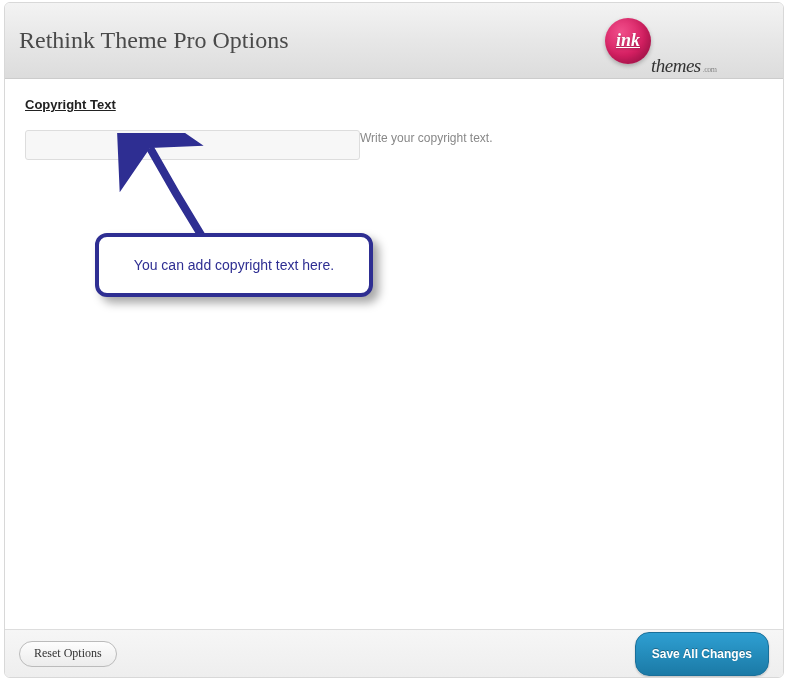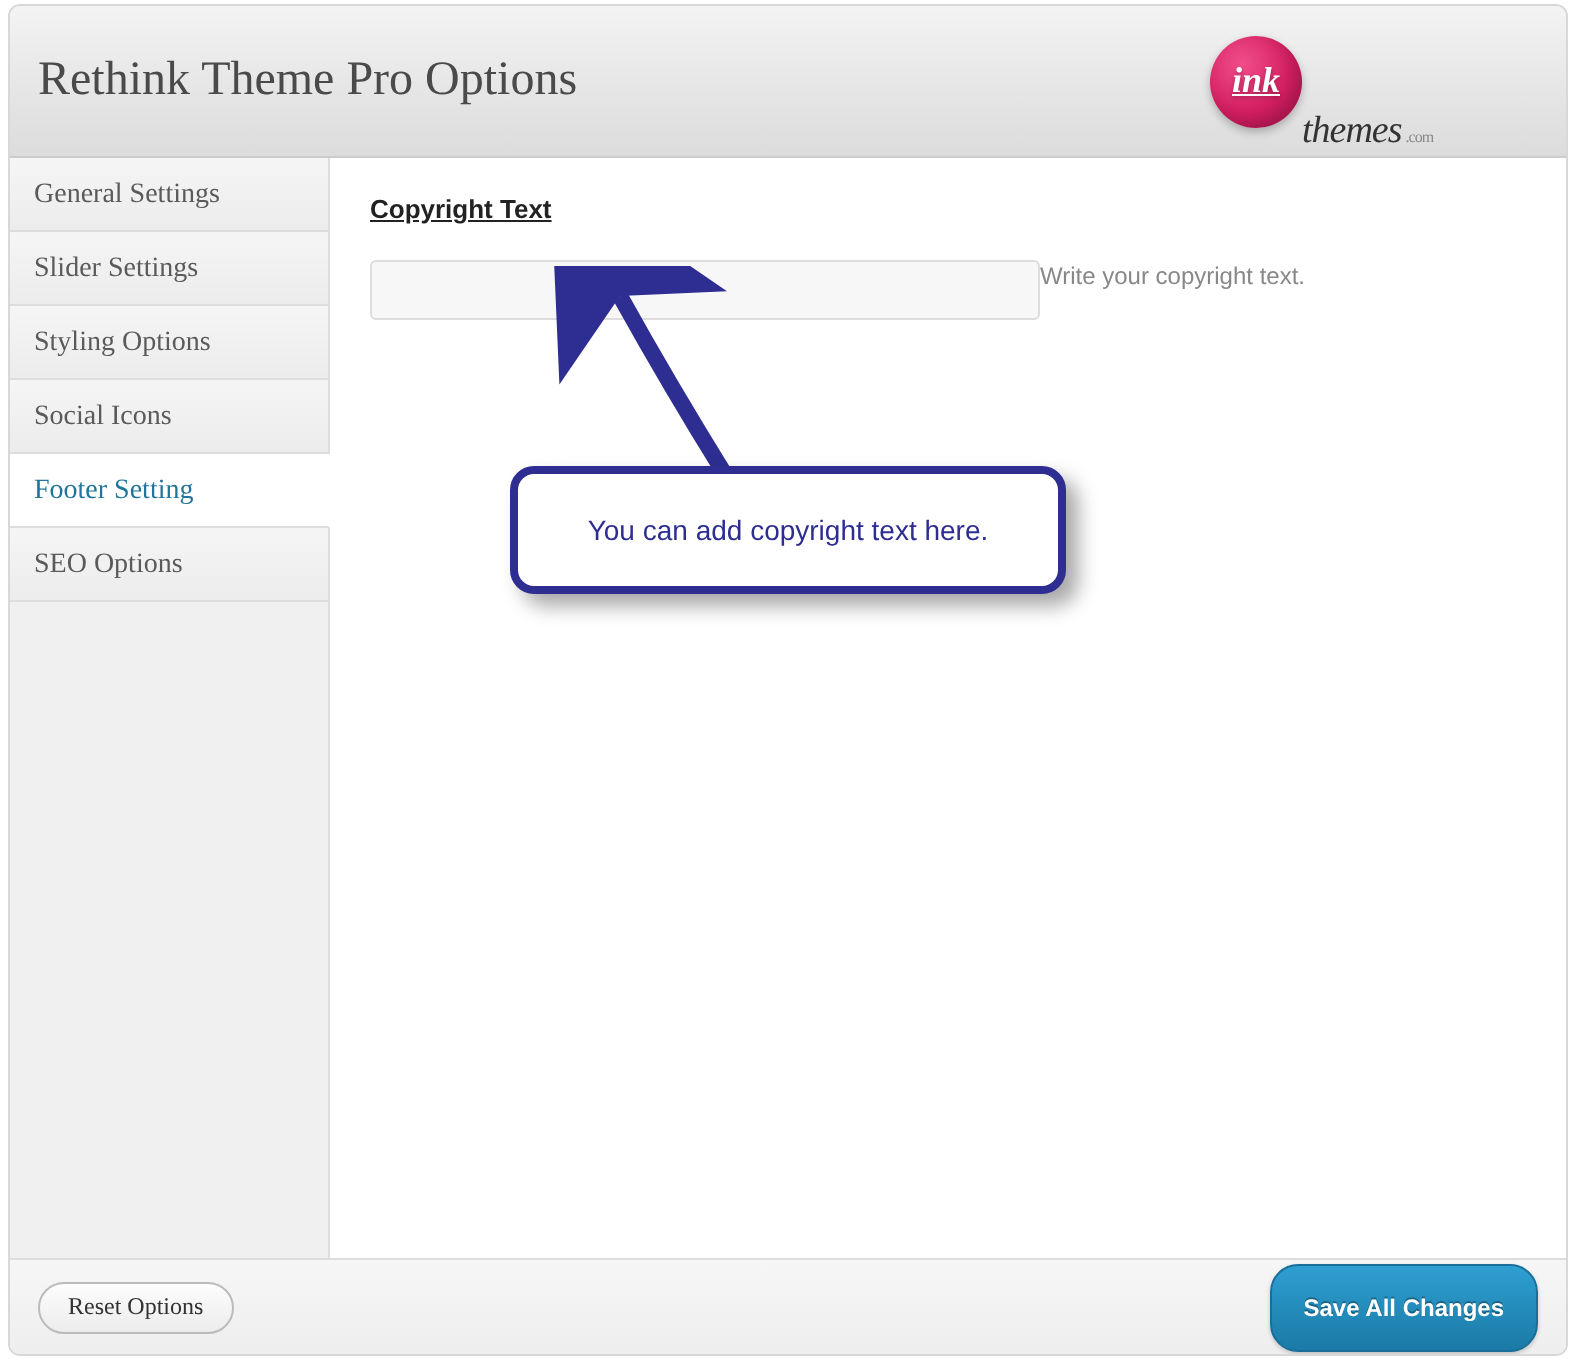--- a/index.html
+++ b/index.html
@@ -204,28 +204,20 @@
       <div class="logo-ball">
         <span class="logo-ink">ink</span>
       </div>
       <span class="logo-text">
         <span>themes</span><span class="logo-com">.com</span>
       </span>
     </div>
   </div>
 
   <div class="body">
-    <div class="sidebar">
-      <div class="nav-item">General Settings</div>
-      <div class="nav-item">Slider Settings</div>
-      <div class="nav-item">Styling Options</div>
-      <div class="nav-item">Social Icons</div>
-      <div class="nav-item active">Footer Setting</div>
-      <div class="nav-item">SEO Options</div>
-    </div>
 
     <div class="content">
       <div class="section-title">Copyright Text</div>
       <div class="field-row">
         <input type="text" class="text-input" value="" style="">
         <div class="help-text">Write your copyright text.</div>
       </div>
 
       <div class="callout-wrap">
         <svg class="callout-arrow" viewBox="0 0 120 110">

